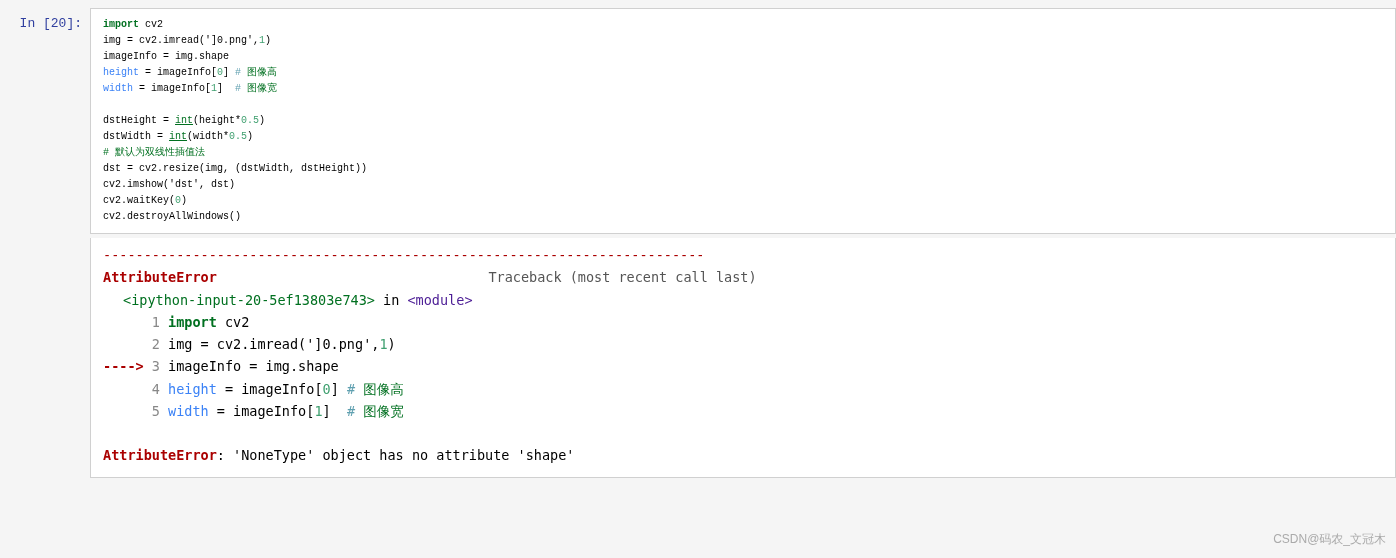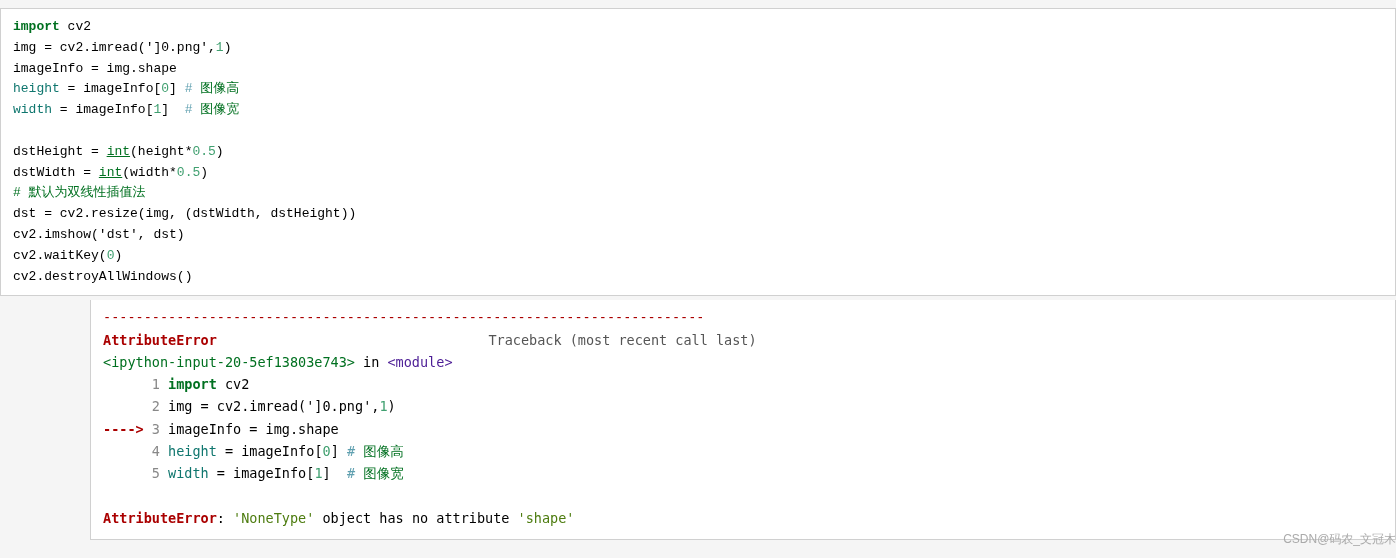--- a/index.html
+++ b/index.html
@@ -30,29 +30,29 @@
     .cell-body {
       flex: 1;
       background: #ffffff;
       border: 1px solid #d0d0d0;
       padding: 8px 12px;
       line-height: 1.6;
     }
     .cell-body pre {
       white-space: pre-wrap;
       font-family: 'Courier New', Courier, monospace;
-      font-size: 13px;
+      font-size: 10px;
     }
     
     .kw { color: #007020; font-weight: bold; }                           
     .str { color: #000000; }                          
     .num { color: #40a070; }                          
     .cmt { color: #60a0b0; }                          
     .cmt-cn { color: #007020; text-align: right; }                       
-    .var { color: #0f766e; }
+    .var { color: #3b82f6; }
     .builtin { color: #007020; text-decoration: underline; }                      
     
     .output-cell {
       display: flex;
       flex-direction: row;
       margin-top: 0;
     }
     .output-prompt {
       min-width: 90px;
       flex-shrink: 0;
@@ -62,42 +62,43 @@
       padding: 6px 12px 10px 12px;
       background: #ffffff;
       border: 1px solid #d0d0d0;
       border-top: none;
       font-family: 'Courier New', Courier, monospace;
       font-size: 13.5px;
       line-height: 1.65;
     }
     .error-sep { color: #aa0000; }
     .error-type { color: #aa0000; font-weight: bold; }
-    .error-loc { color: #007020; }
+    .error-loc { color: #007020; margin-left: 20px; }
     .error-module { color: #4c1d95; }
     .lineno { color: #888888; }
     .arrow { color: #aa0000; font-weight: bold; }
     .error-msg { color: #aa0000; font-weight: bold; }
-    .error-str { color: #4d7c0f; }
+    .error-str { color: #000000; }
     .watermark {
       position: fixed;
       bottom: 10px;
-      right: 0;
+      right: 10px;
       color: #aaa;
       font-size: 12px;
       font-family: sans-serif;
     }
     .tb-label { color: #555; margin-left: 44px; }
   </style>
 </head>
 <body>
 
 <div class="notebook-container">
 
   <div class="cell">
+    <div class="cell-prompt">In [20]:</div>
     <div class="cell-body">
       <pre><span class="kw">import</span> cv2
 img = cv2.imread(<span class="str">']0.png'</span>,<span class="num">1</span>)
 imageInfo = img.shape
 <span class="var">height</span> = imageInfo[<span class="num">0</span>] <span class="cmt"># </span><span class="cmt-cn">图像高</span>
 <span class="var">width</span> = imageInfo[<span class="num">1</span>]  <span class="cmt"># </span><span class="cmt-cn">图像宽</span>
 
 dstHeight = <span class="builtin">int</span>(height*<span class="num">0.5</span>)
 dstWidth = <span class="builtin">int</span>(width*<span class="num">0.5</span>)
 <span class="cmt-cn"># 默认为双线性插值法</span>

